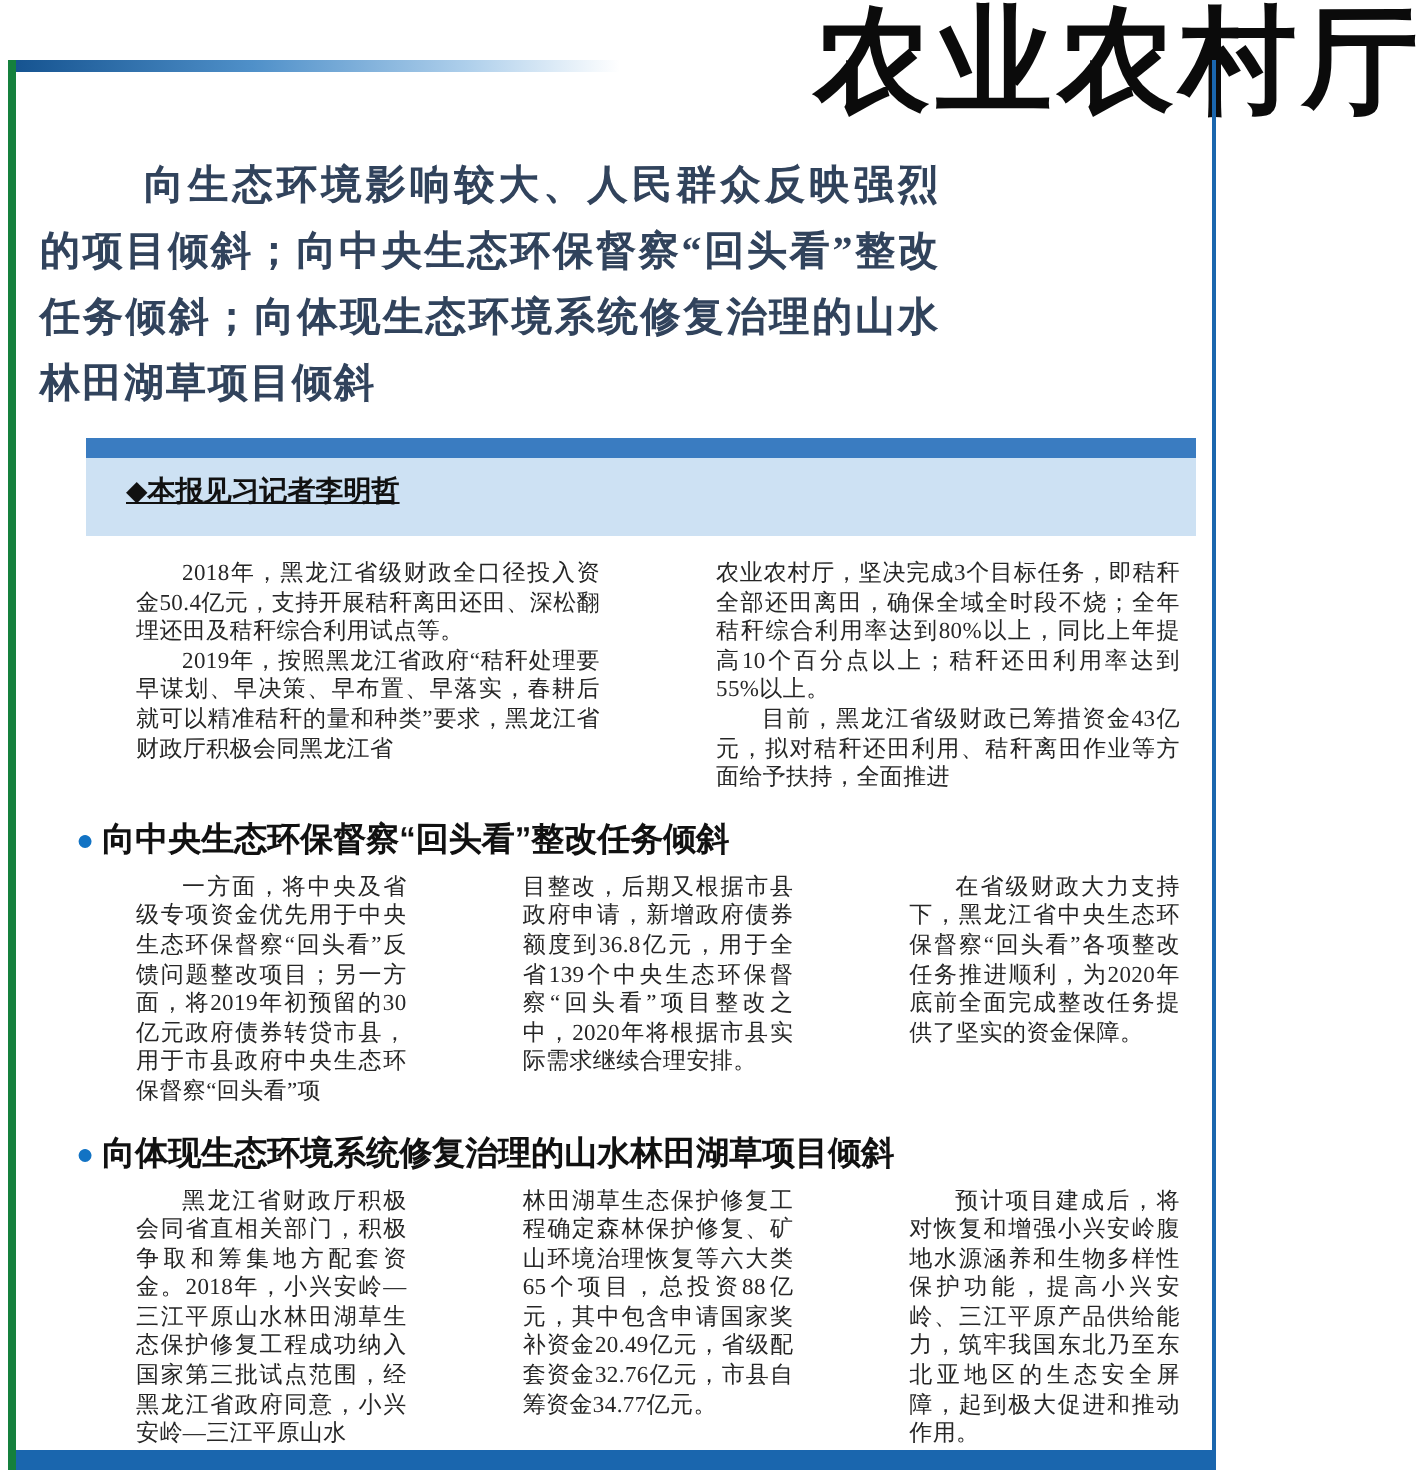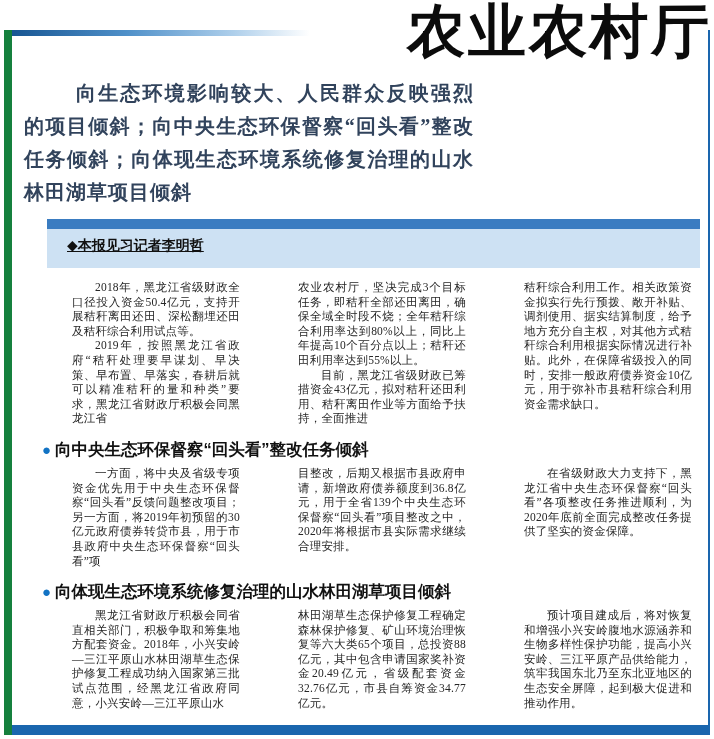--- a/index.html
+++ b/index.html
@@ -15,23 +15,23 @@
     font-family:"Liberation Sans","DejaVu Sans",sans-serif;
     font-weight:900;font-size:58px;line-height:62px;letter-spacing:3px;
     color:#0b0b0b;white-space:nowrap;
   }
   .gradient-line{
     position:absolute;left:4px;top:30px;width:306px;height:6px;
     background:linear-gradient(90deg,#14528f 0%,#4f90c9 40%,#aecfeb 75%,#ffffff 100%);
   }
   
   .frame{
-    position:absolute;left:4px;top:30px;width:706px;height:705px;
+    position:absolute;left:4px;top:30px;width:604px;height:705px;
     box-sizing:border-box;
-    border-left:8px solid #15803d;border-right:2px solid #1a66ae;
+    border-left:4px solid #15803d;border-right:2px solid #1a66ae;
   }
   .bottom-bar{
     position:absolute;left:0;bottom:0;width:100%;height:10px;background:#1a66ae;
   }
   
   .subtitle{
     margin:47px 0 0 12px;width:450px;
     font-size:20px;line-height:33px;font-weight:600;letter-spacing:1px;
     color:#31435c;text-indent:2.6em;text-align:justify;
   }
@@ -86,23 +86,20 @@
       <section class="section">
         <div class="cols">
           <div class="col">
             <p class="para indent">2018年，黑龙江省级财政全口径投入资金50.4亿元，支持开展秸秆离田还田、深松翻埋还田及秸秆综合利用试点等。</p>
             <p class="para indent">2019年，按照黑龙江省政府“秸秆处理要早谋划、早决策、早布置、早落实，春耕后就可以精准秸秆的量和种类”要求，黑龙江省财政厅积极会同黑龙江省</p>
           </div>
           <div class="col">
             <p class="para">农业农村厅，坚决完成3个目标任务，即秸秆全部还田离田，确保全域全时段不烧；全年秸秆综合利用率达到80%以上，同比上年提高10个百分点以上；秸秆还田利用率达到55%以上。</p>
             <p class="para indent">目前，黑龙江省级财政已筹措资金43亿元，拟对秸秆还田利用、秸秆离田作业等方面给予扶持，全面推进</p>
           </div>
-          <div class="col">
-            <p class="para">秸秆综合利用工作。相关政策资金拟实行先行预拨、敞开补贴、调剂使用、据实结算制度，给予地方充分自主权，对其他方式秸秆综合利用根据实际情况进行补贴。此外，在保障省级投入的同时，安排一般政府债券资金10亿元，用于弥补市县秸秆综合利用资金需求缺口。</p>
-          </div>
         </div>
       </section>
       <section class="section">
         <h2 class="sec-heading"><span class="bullet">●</span><span>向中央生态环保督察“回头看”整改任务倾斜</span></h2>
         <div class="cols">
           <div class="col">
             <p class="para indent">一方面，将中央及省级专项资金优先用于中央生态环保督察“回头看”反馈问题整改项目；另一方面，将2019年初预留的30亿元政府债券转贷市县，用于市县政府中央生态环保督察“回头看”项</p>
           </div>
           <div class="col">
             <p class="para">目整改，后期又根据市县政府申请，新增政府债券额度到36.8亿元，用于全省139个中央生态环保督察“回头看”项目整改之中，2020年将根据市县实际需求继续合理安排。</p>

